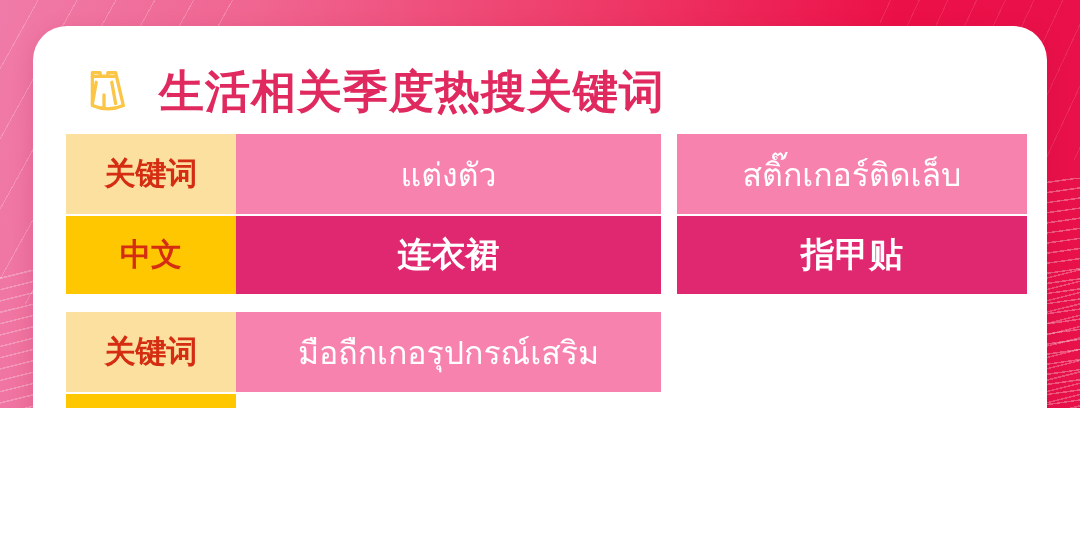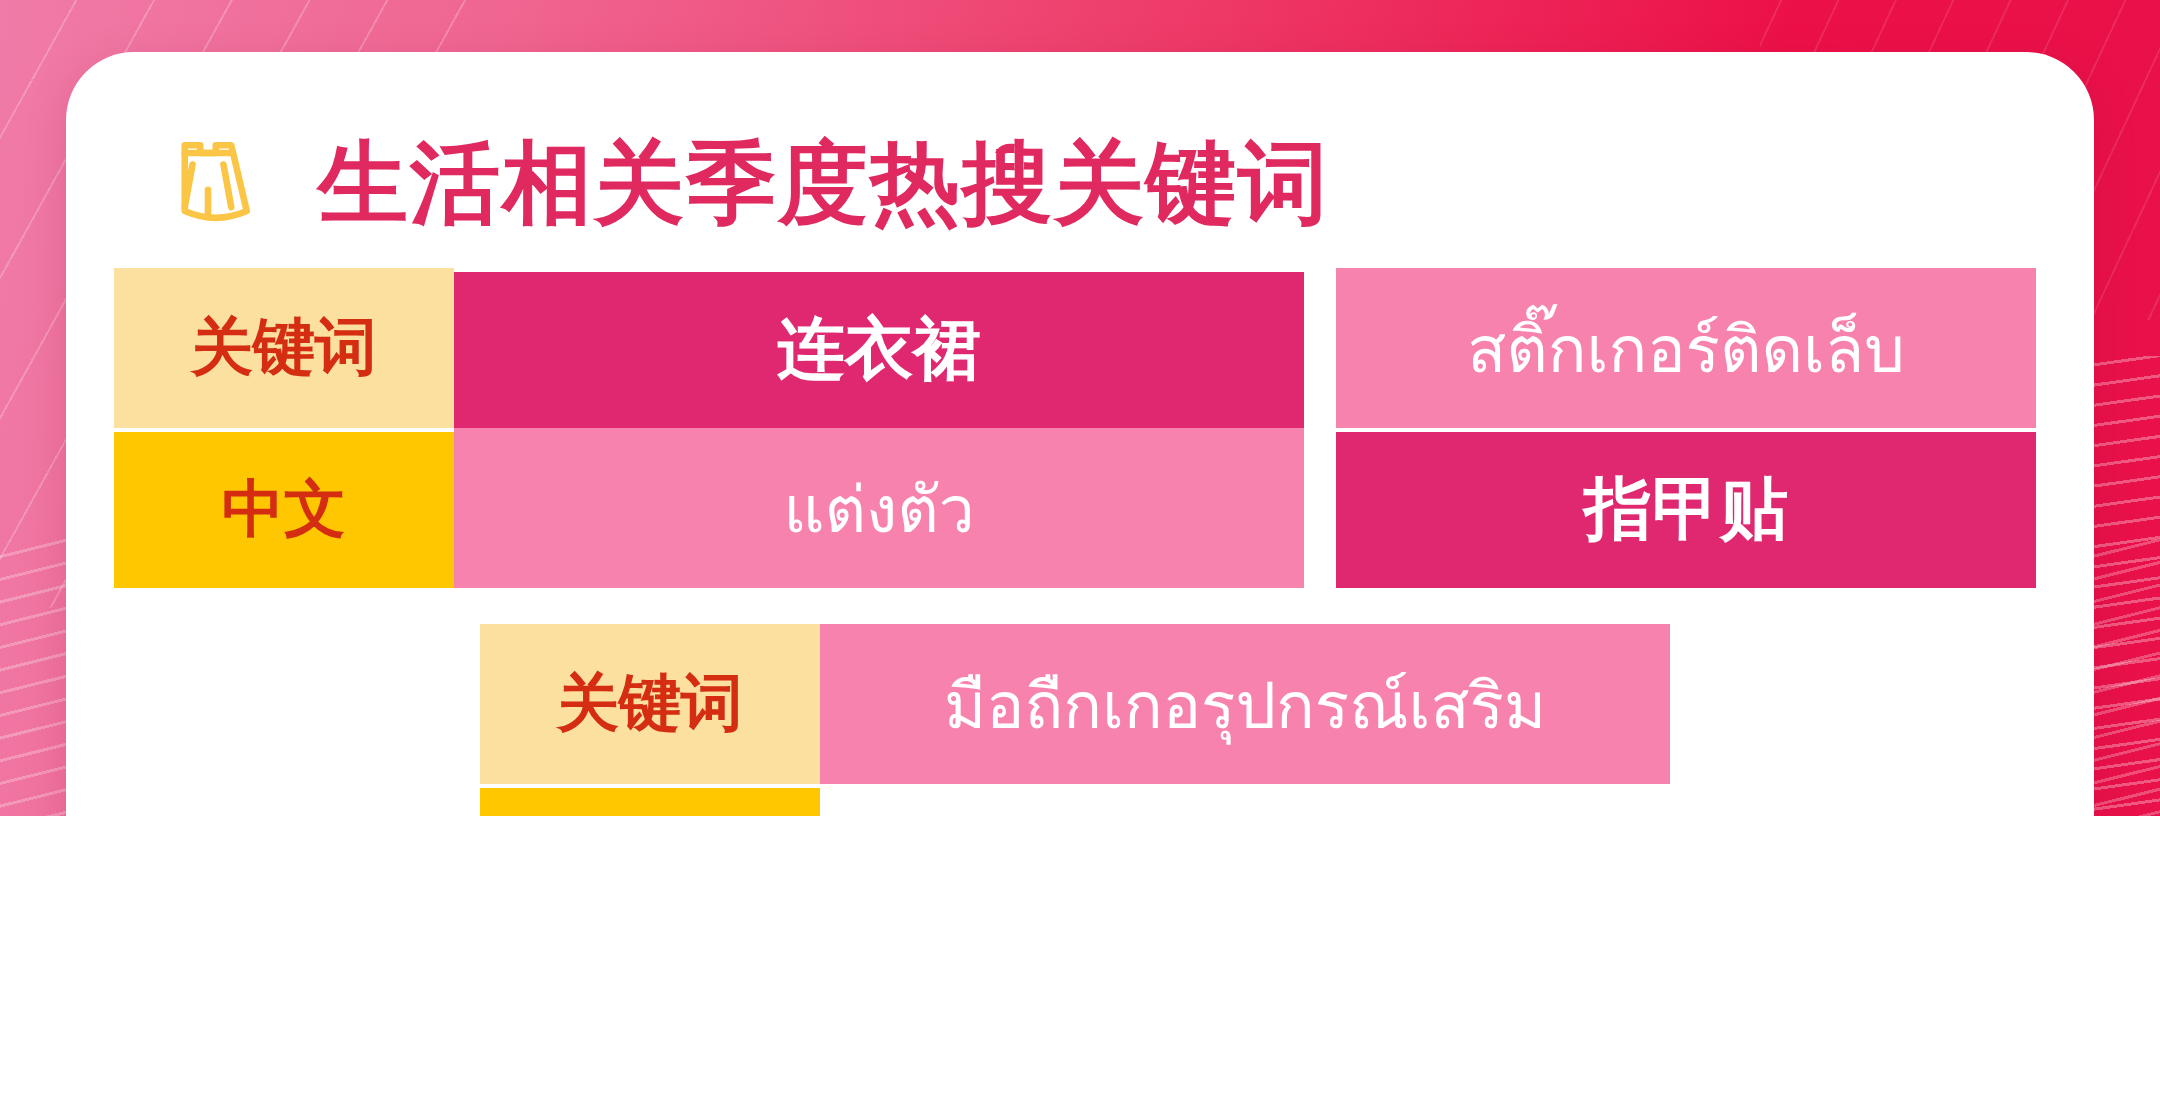--- a/index.html
+++ b/index.html
@@ -126,21 +126,20 @@
   }
 
   
   .table-area {
     padding: 0 38px 0 33px;
   }
 
   .block {
     display: flex;
     gap: 16px;
-    justify-content: center;
   }
   .block + .block { margin-top: 18px; }
 
   .group {
     display: flex;
     border-collapse: collapse;
   }
 
   .group.left  { flex: 0 0 595px; }
   .group.right { flex: 0 0 350px; }
@@ -225,22 +224,22 @@
     <div class="table-area">
 
       <div class="block">
 
         <div class="group left">
           <div class="label-col">
             <div class="cell kw-label">关键词</div>
             <div class="cell cn-label">中文</div>
           </div>
           <div class="value-col">
+            <div class="cell kw-value">แต่งตัว</div>
             <div class="cell cn-value">连衣裙</div>
-            <div class="cell kw-value">แต่งตัว</div>
           </div>
         </div>
 
         <div class="group right">
           <div class="value-col">
             <div class="cell kw-value">สติ๊กเกอร์ติดเล็บ</div>
             <div class="cell cn-value">指甲贴</div>
           </div>
         </div>
 

